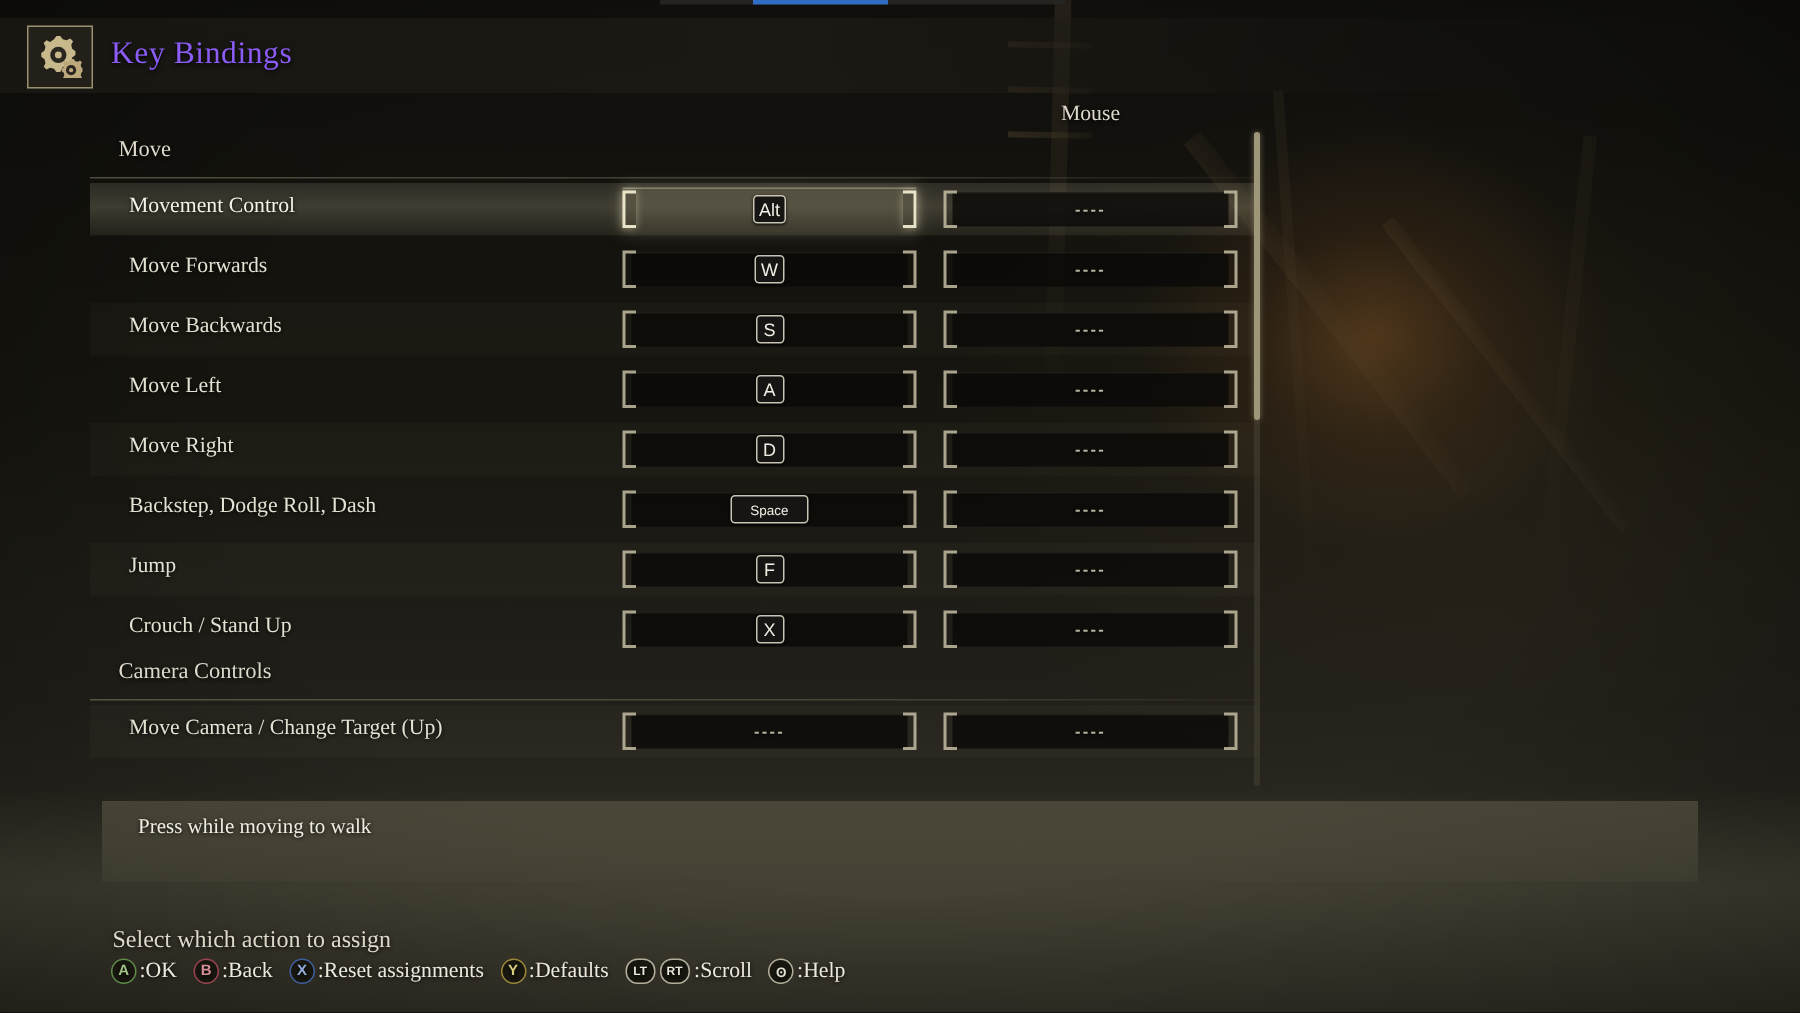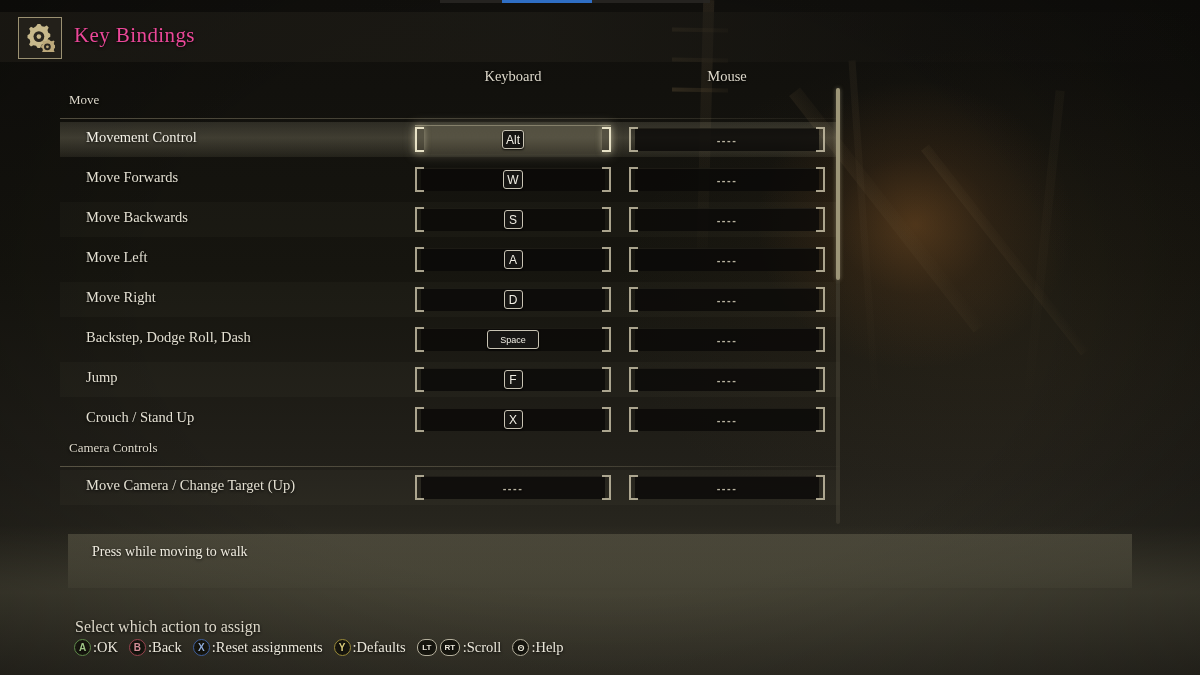--- a/index.html
+++ b/index.html
@@ -71,43 +71,43 @@
     background: linear-gradient(to right, rgba(26,24,19,0.86) 0%, rgba(30,28,22,0.70) 45%, rgba(24,22,18,0.25) 78%, rgba(20,18,14,0.0) 100%);
   }
   .gear-box {
     position: absolute; top: 17px; left: 18px; width: 44px; height: 42px;
     background: #23201a;
     border: 1px solid #9b9172;
     display: flex; align-items: center; justify-content: center;
   }
   .page-title {
     position: absolute; top: 23px; left: 74px;
-    font-size: 21px; color: #ec4899; letter-spacing: .4px;
+    font-size: 21px; color: #8b5cf6; letter-spacing: .4px;
     text-shadow: 0 1px 3px rgba(0,0,0,.9);
   }
 
   
   .col-head {
     position: absolute; top: 68px;
     font-size: 14.5px; color: #ded9cb; text-align: center;
     text-shadow: 0 1px 3px rgba(0,0,0,.9);
   }
   .col-head.kb { left: 413px; width: 200px; }
   .col-head.ms { left: 627px; width: 200px; }
 
   
   .list-area {
     position: absolute; top: 92px; left: 60px; width: 780px; height: 430px;
   }
   .section-head {
     position: relative; height: 28px;
   }
   .section-head .sh-label {
-    position: absolute; left: 9px; top: 0;
-    font-size: 13px; color: #ded9cb;
+    position: absolute; left: 19px; top: 0;
+    font-size: 15px; color: #ded9cb;
     text-shadow: 0 1px 3px rgba(0,0,0,.9);
   }
   .section-head .sh-rule {
     position: absolute; left: 0; right: 0; bottom: 1px; height: 1px;
     background: linear-gradient(to right, rgba(150,142,116,0.48), rgba(150,142,116,0.30) 70%, rgba(150,142,116,0.05));
   }
 
   .row {
     position: relative; height: 40px;
   }
@@ -270,21 +270,20 @@
       <circle cx="13.9" cy="12.6" r="2.3" fill="#c8b98c"></circle>
       <g fill="#bca87a">
         <path d="M21.5 16.8l1-1.4h1.7l1 1.4 1.7.4 1.5-.8 1.2 1.2-.8 1.5.4 1.7 1.4 1v1.7l-1.4 1-.4 1.7.8 1.5-1.2 1.2-1.5-.8-1.7.4-1 1.4h-1.7l-1-1.4-1.7-.4-1.5.8-1.2-1.2.8-1.5-.4-1.7-1.4-1v-1.7l1.4-1 .4-1.7-.8-1.5 1.2-1.2 1.5.8z"></path>
       </g>
       <circle cx="22.4" cy="22.8" r="3.4" fill="#2a2620"></circle>
       <circle cx="22.4" cy="22.8" r="1.4" fill="#bca87a"></circle>
     </svg>
   </div>
   <div class="page-title">Key Bindings</div>
 
-  <div class="col-head kb">Keyboard</div>
   <div class="col-head ms">Mouse</div>
 
   <div class="list-area" id="list-area">
       <div class="section-head">
         <div class="sh-label">Move</div>
         <div class="sh-rule"></div>
       </div>
       <div class="row selected">
         <div class="row-bg"></div>
         <div class="row-label">Movement Control</div>

